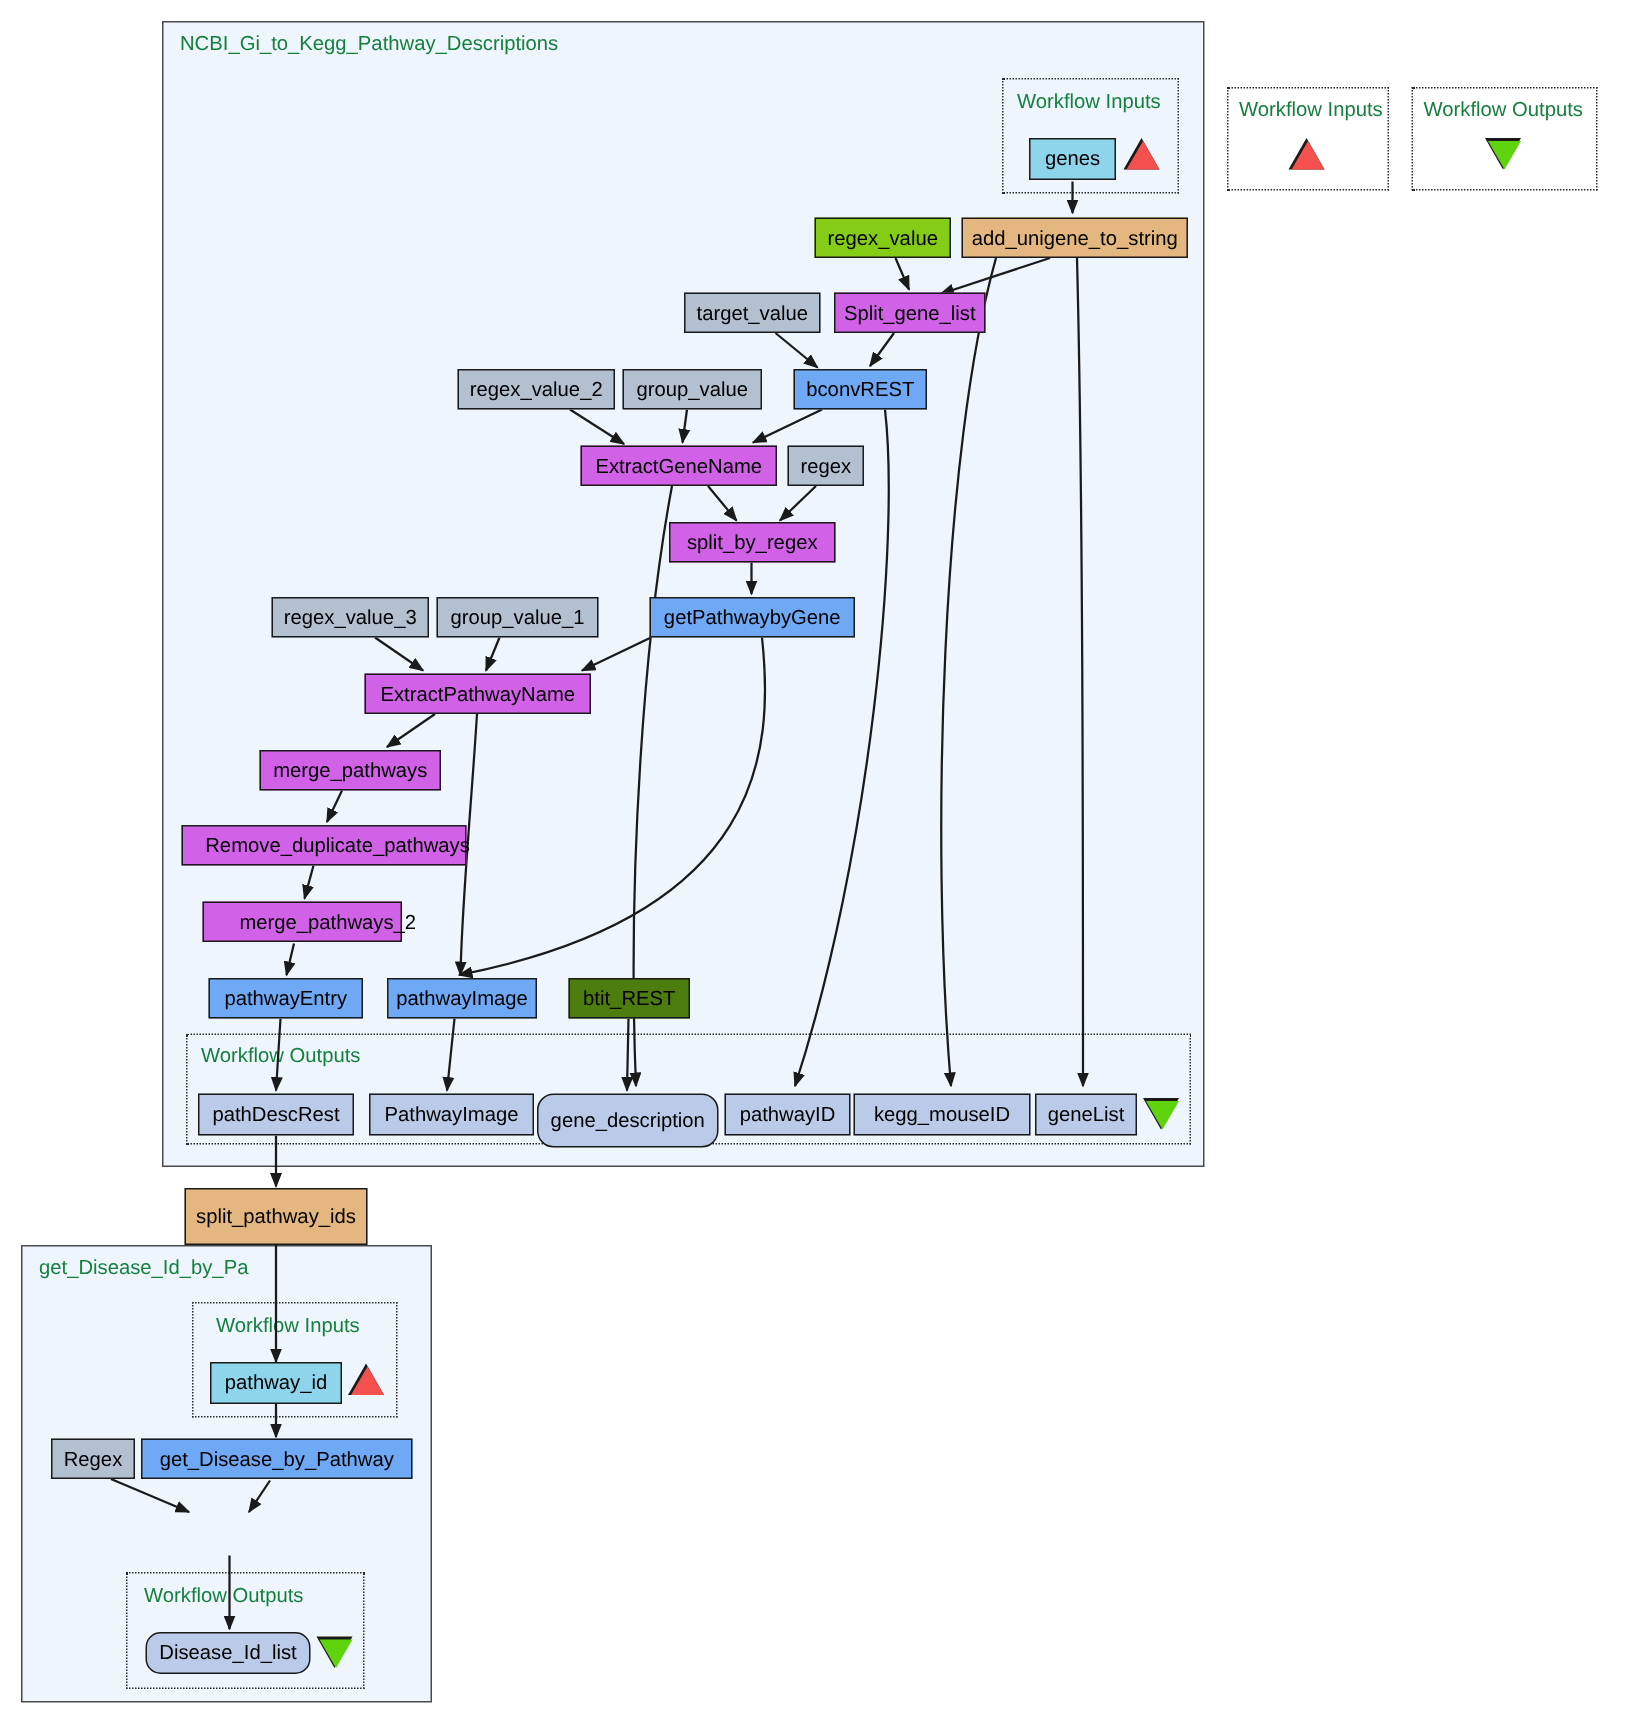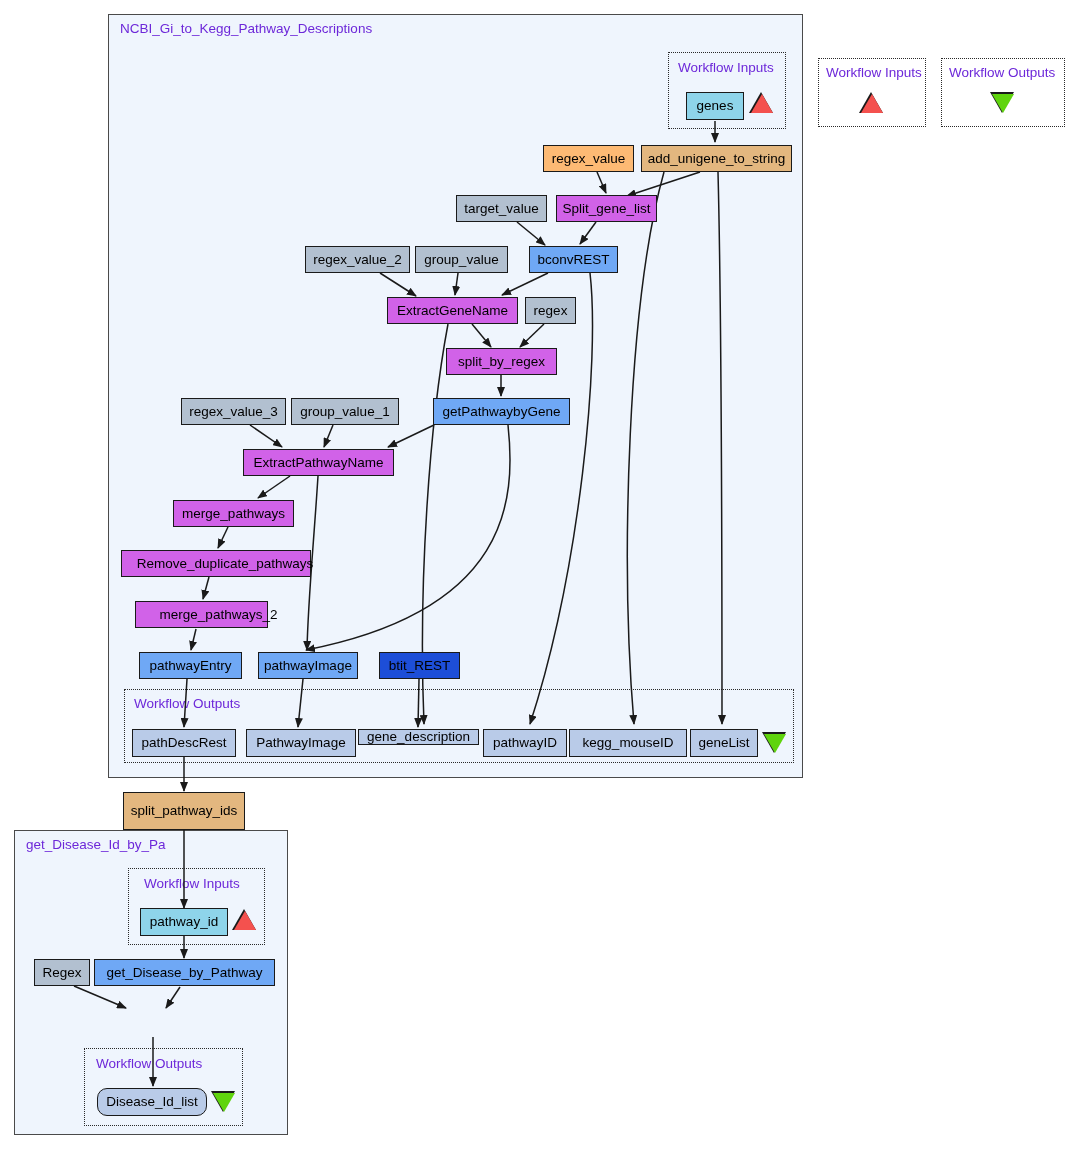--- a/index.html
+++ b/index.html
@@ -38,21 +38,21 @@
   .cluster.dotted {
     border: 1.6px dotted #2a2a2a;
     background: transparent;
   }
   .cluster.dotted.filled {
     background: #eff5fd;
   }
   .cluster-label {
     position: absolute;
     font-size: 13.5px;
-    color: #6d28d9;
+    color: #15803d;
     white-space: nowrap;
     z-index: 3;
   }
   .node {
     position: absolute;
     box-sizing: border-box;
     border: 1.3px solid #1a1a1a;
     display: flex;
     align-items: center;
     justify-content: center;
@@ -202,21 +202,21 @@
   <div class="node" style="left:686px; top:92px; width:58px; height:28px; background:#8ed4ea;">
     <span>genes</span>
   </div>
   <div class="tri-up-border" style="left:749px; top:92px;"></div>
   <div class="tri tri-up" style="left:750.5px; top:93.5px;"></div>
 
   <div class="node" style="left:641px; top:145px; width:151px; height:27px; background:#e3b77f;">
     <span>add_unigene_to_string</span>
   </div>
 
-  <div class="node" style="left:543px; top:145px; width:91px; height:27px; background:#fdba74;">
+  <div class="node" style="left:543px; top:145px; width:91px; height:27px; background:#84cc16;">
     <span>regex_value</span>
   </div>
 
   <div class="node" style="left:456px; top:195px; width:91px; height:27px; background:#b2c0d0;">
     <span>target_value</span>
   </div>
 
   <div class="node" style="left:556px; top:195px; width:101px; height:27px; background:#d162e8;">
     <span>Split_gene_list</span>
   </div>
@@ -274,33 +274,33 @@
   </div>
 
   <div class="node" style="left:139px; top:652px; width:103px; height:27px; background:#6fa8f5;">
     <span>pathwayEntry</span>
   </div>
 
   <div class="node" style="left:258px; top:652px; width:100px; height:27px; background:#6fa8f5;">
     <span>pathwayImage</span>
   </div>
 
-  <div class="node" style="left:379px; top:652px; width:81px; height:27px; background:#1d4ed8;">
+  <div class="node" style="left:379px; top:652px; width:81px; height:27px; background:#4d7c0f;">
     <span>btit_REST</span>
   </div>
 
   <div class="node" style="left:132px; top:729px; width:104px; height:28px; background:#b9cbe8;">
     <span>pathDescRest</span>
   </div>
 
   <div class="node" style="left:246px; top:729px; width:110px; height:28px; background:#b9cbe8;">
     <span>PathwayImage</span>
   </div>
 
-  <div class="node" style="left:358px; top:729px; width:121px; height:16px; background:#b9cbe8;">
+  <div class="node" style="left:358px; top:729px; width:121px; height:36px; background:#b9cbe8;border-radius:11px;">
     <span>gene_description</span>
   </div>
 
   <div class="node" style="left:483px; top:729px; width:84px; height:28px; background:#b9cbe8;">
     <span>pathwayID</span>
   </div>
 
   <div class="node" style="left:569px; top:729px; width:118px; height:28px; background:#b9cbe8;">
     <span>kegg_mouseID</span>
   </div>

